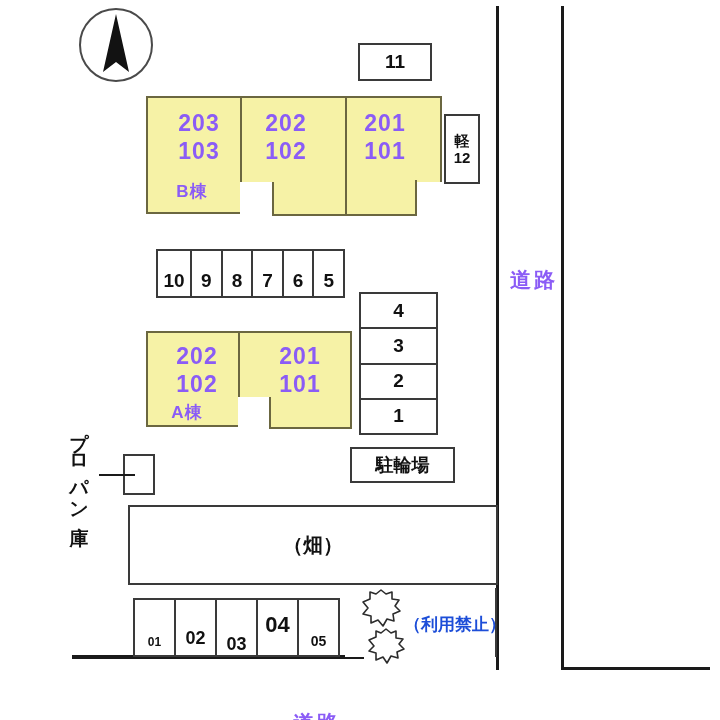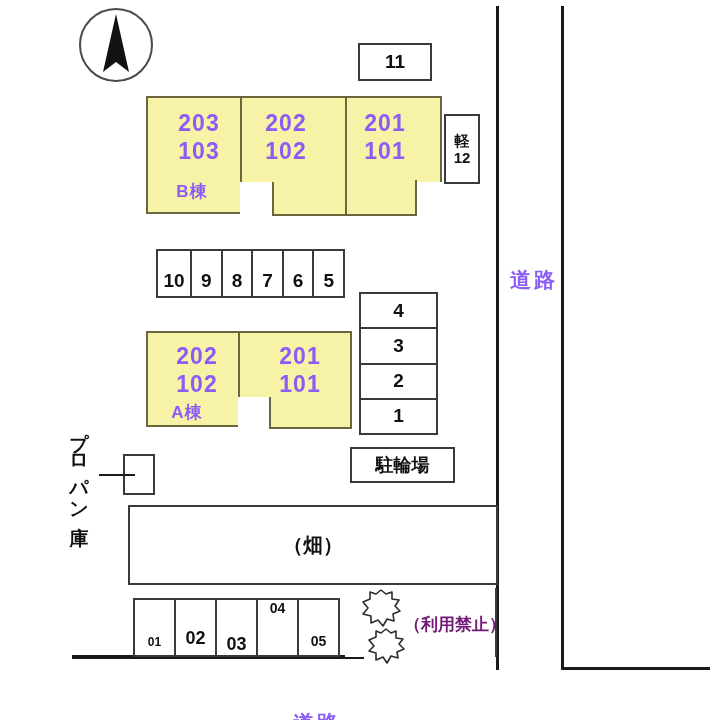--- a/index.html
+++ b/index.html
@@ -92,21 +92,21 @@
 
   .compass {
     position: absolute;
     border: 2px solid #4a4a4a;
     border-radius: 50%;
     background: #ffffff;
   }
 
   .note-text {
     position: absolute;
-    color: #701a75;
+    color: #1d4ed8;
     font-weight: 700;
     white-space: nowrap;
   }
 </style>
 </head>
 <body>
 
 <div id="plan">
 
   <div class="compass abs" style="left:79px; top:8px; width:74px; height:74px;">
@@ -225,21 +225,21 @@
   <div class="abs" style="left:133px; top:598px; width:207px; height:59px; display:flex;">
     <div class="box" style="flex:1; margin-right:-2px; align-items:flex-end; padding-bottom:6px; font-size:12px;">
       <span>01</span>
     </div>
     <div class="box" style="flex:1; margin-right:-2px; align-items:flex-end; padding-bottom:6px; font-size:18px;">
       <span>02</span>
     </div>
     <div class="box" style="flex:1; margin-right:-2px; align-items:flex-end; font-size:18px;">
       <span>03</span>
     </div>
-    <div class="box" style="flex:1; margin-right:-2px; align-items:flex-start; padding-bottom:6px; font-size:14px;">
+    <div class="box" style="flex:1; margin-right:-2px; align-items:center; padding-bottom:6px; font-size:22px;">
       <span>04</span>
     </div>
     <div class="box" style="flex:1; align-items:flex-end; padding-bottom:6px; font-size:14px;">
       <span>05</span>
     </div>
   </div>
 
 </div>
 
 </body></html>

